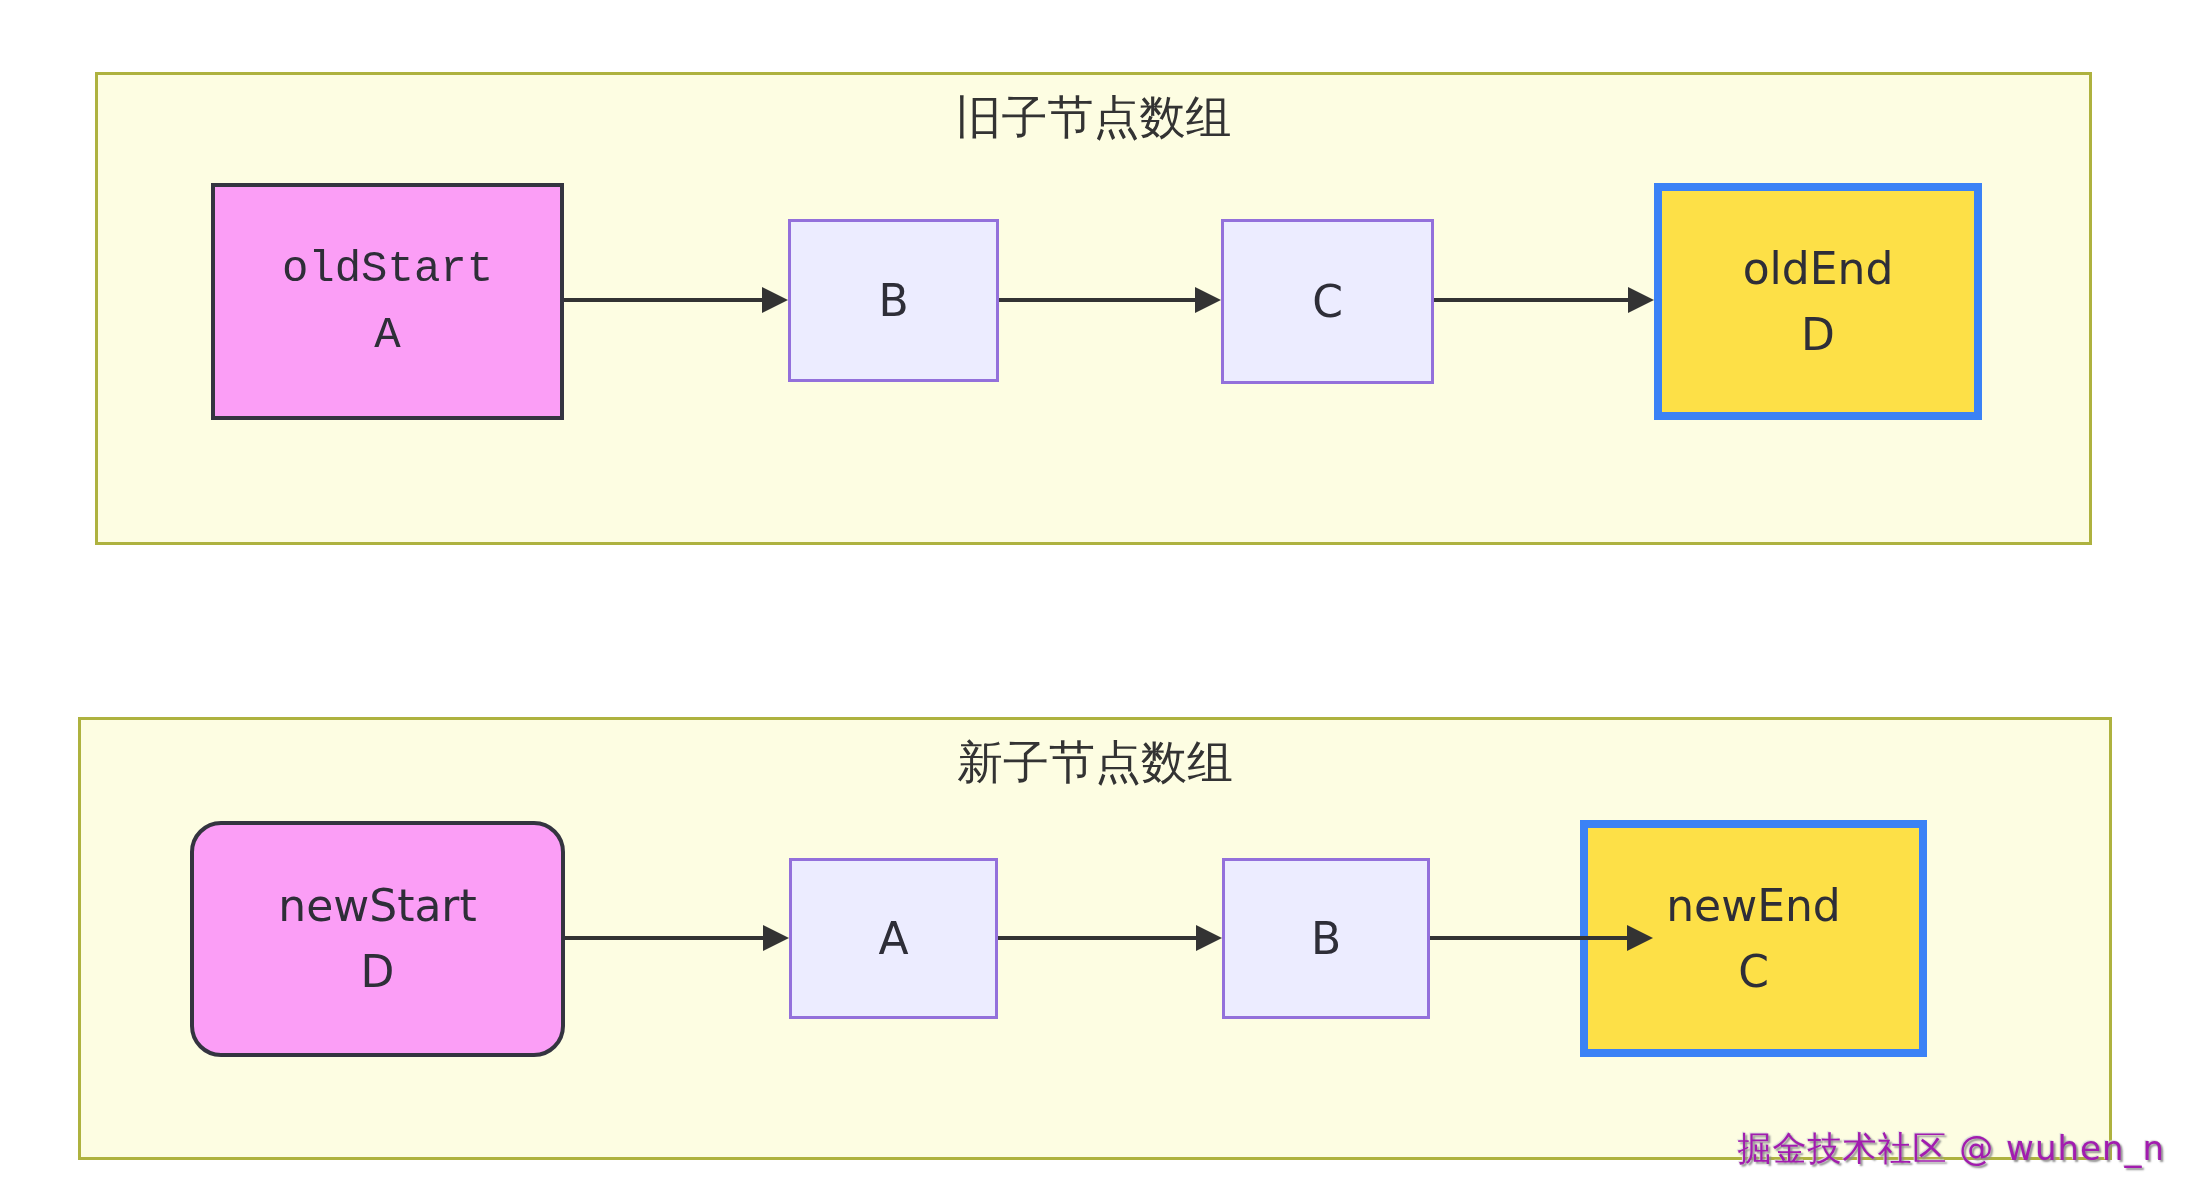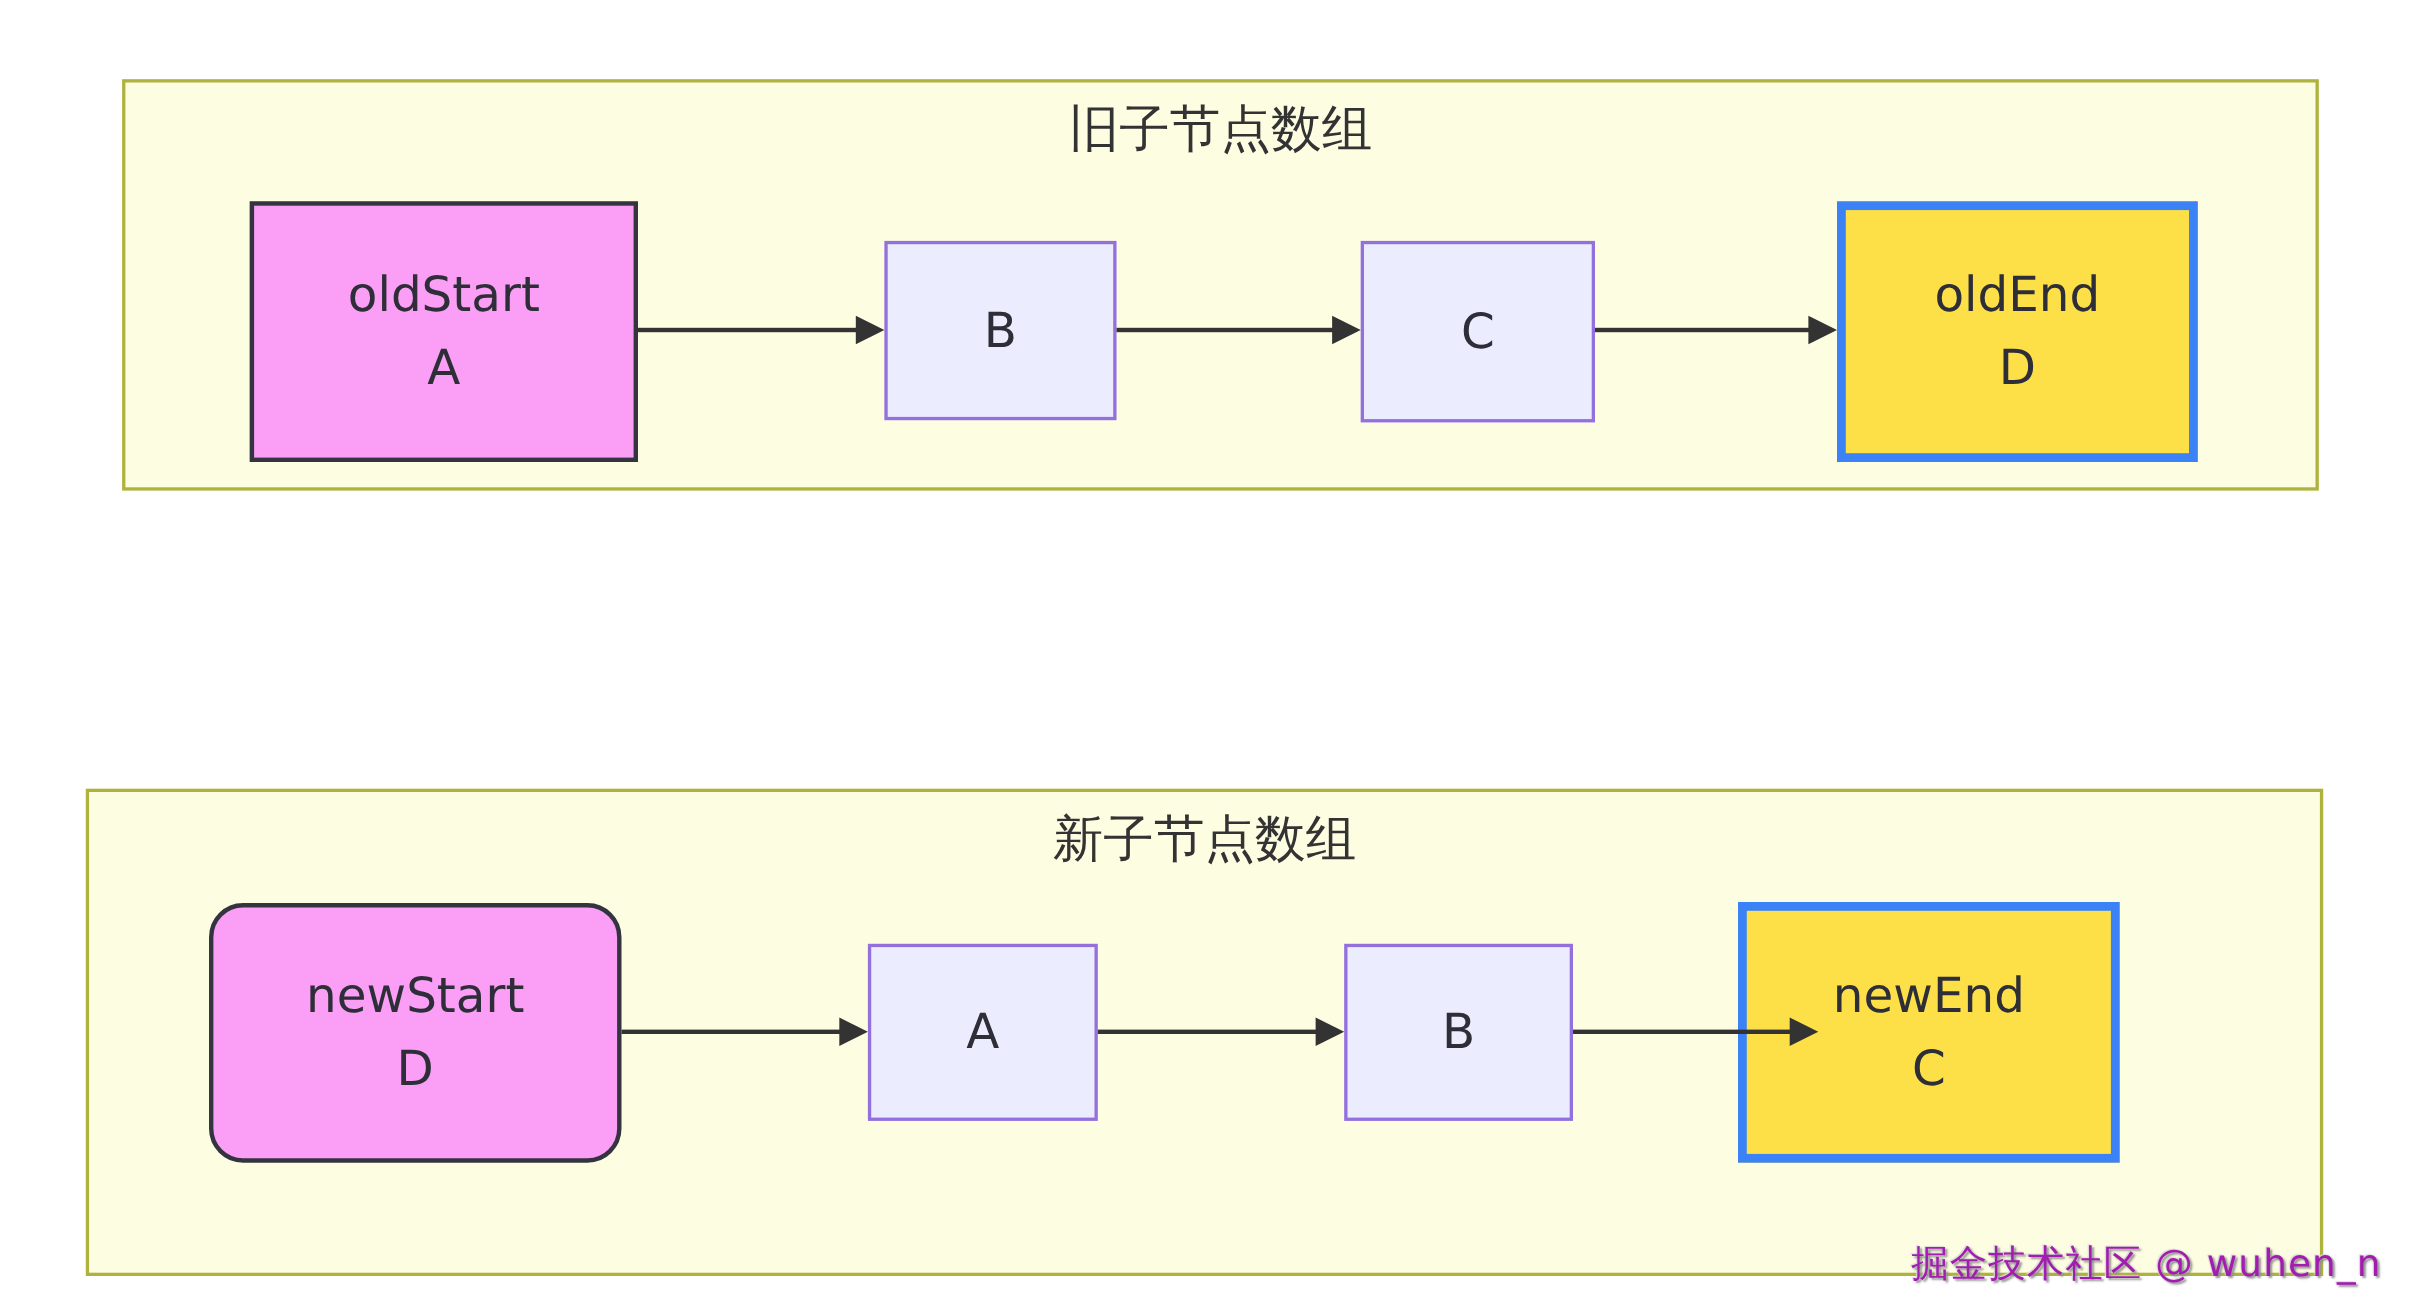--- a/index.html
+++ b/index.html
@@ -77,24 +77,24 @@
     color: #a21caf;
     text-shadow: 2px 2px 2px #8f8f8f, -1px -1px 1px #d9d9d9;
     letter-spacing: 1px;
   }
 </style>
 </head>
 <body>
 
 <div class="page">
 
-  <div class="cluster" style="left:111px; top:72px; width:1997px; height:374px;">
+  <div class="cluster" style="left:95px; top:72px; width:1997px; height:473px;">
     <div class="cluster-title">旧子节点数组</div>
 
-    <div class="node pink" style="left:113px; top:108px; width:353px; height:237px;">
+    <div class="node pink" style="left:113px; top:108px; width:353px; height:237px;font-family:Liberation Mono, monospace;">
       <span>oldStart</span>
       <span>A</span>
     </div>
 
     <div class="node lavender" style="left:690px; top:144px; width:211px; height:163px;">
       <span>B</span>
     </div>
 
     <div class="node lavender" style="left:1123px; top:144px; width:213px; height:165px;">
       <span>C</span>

